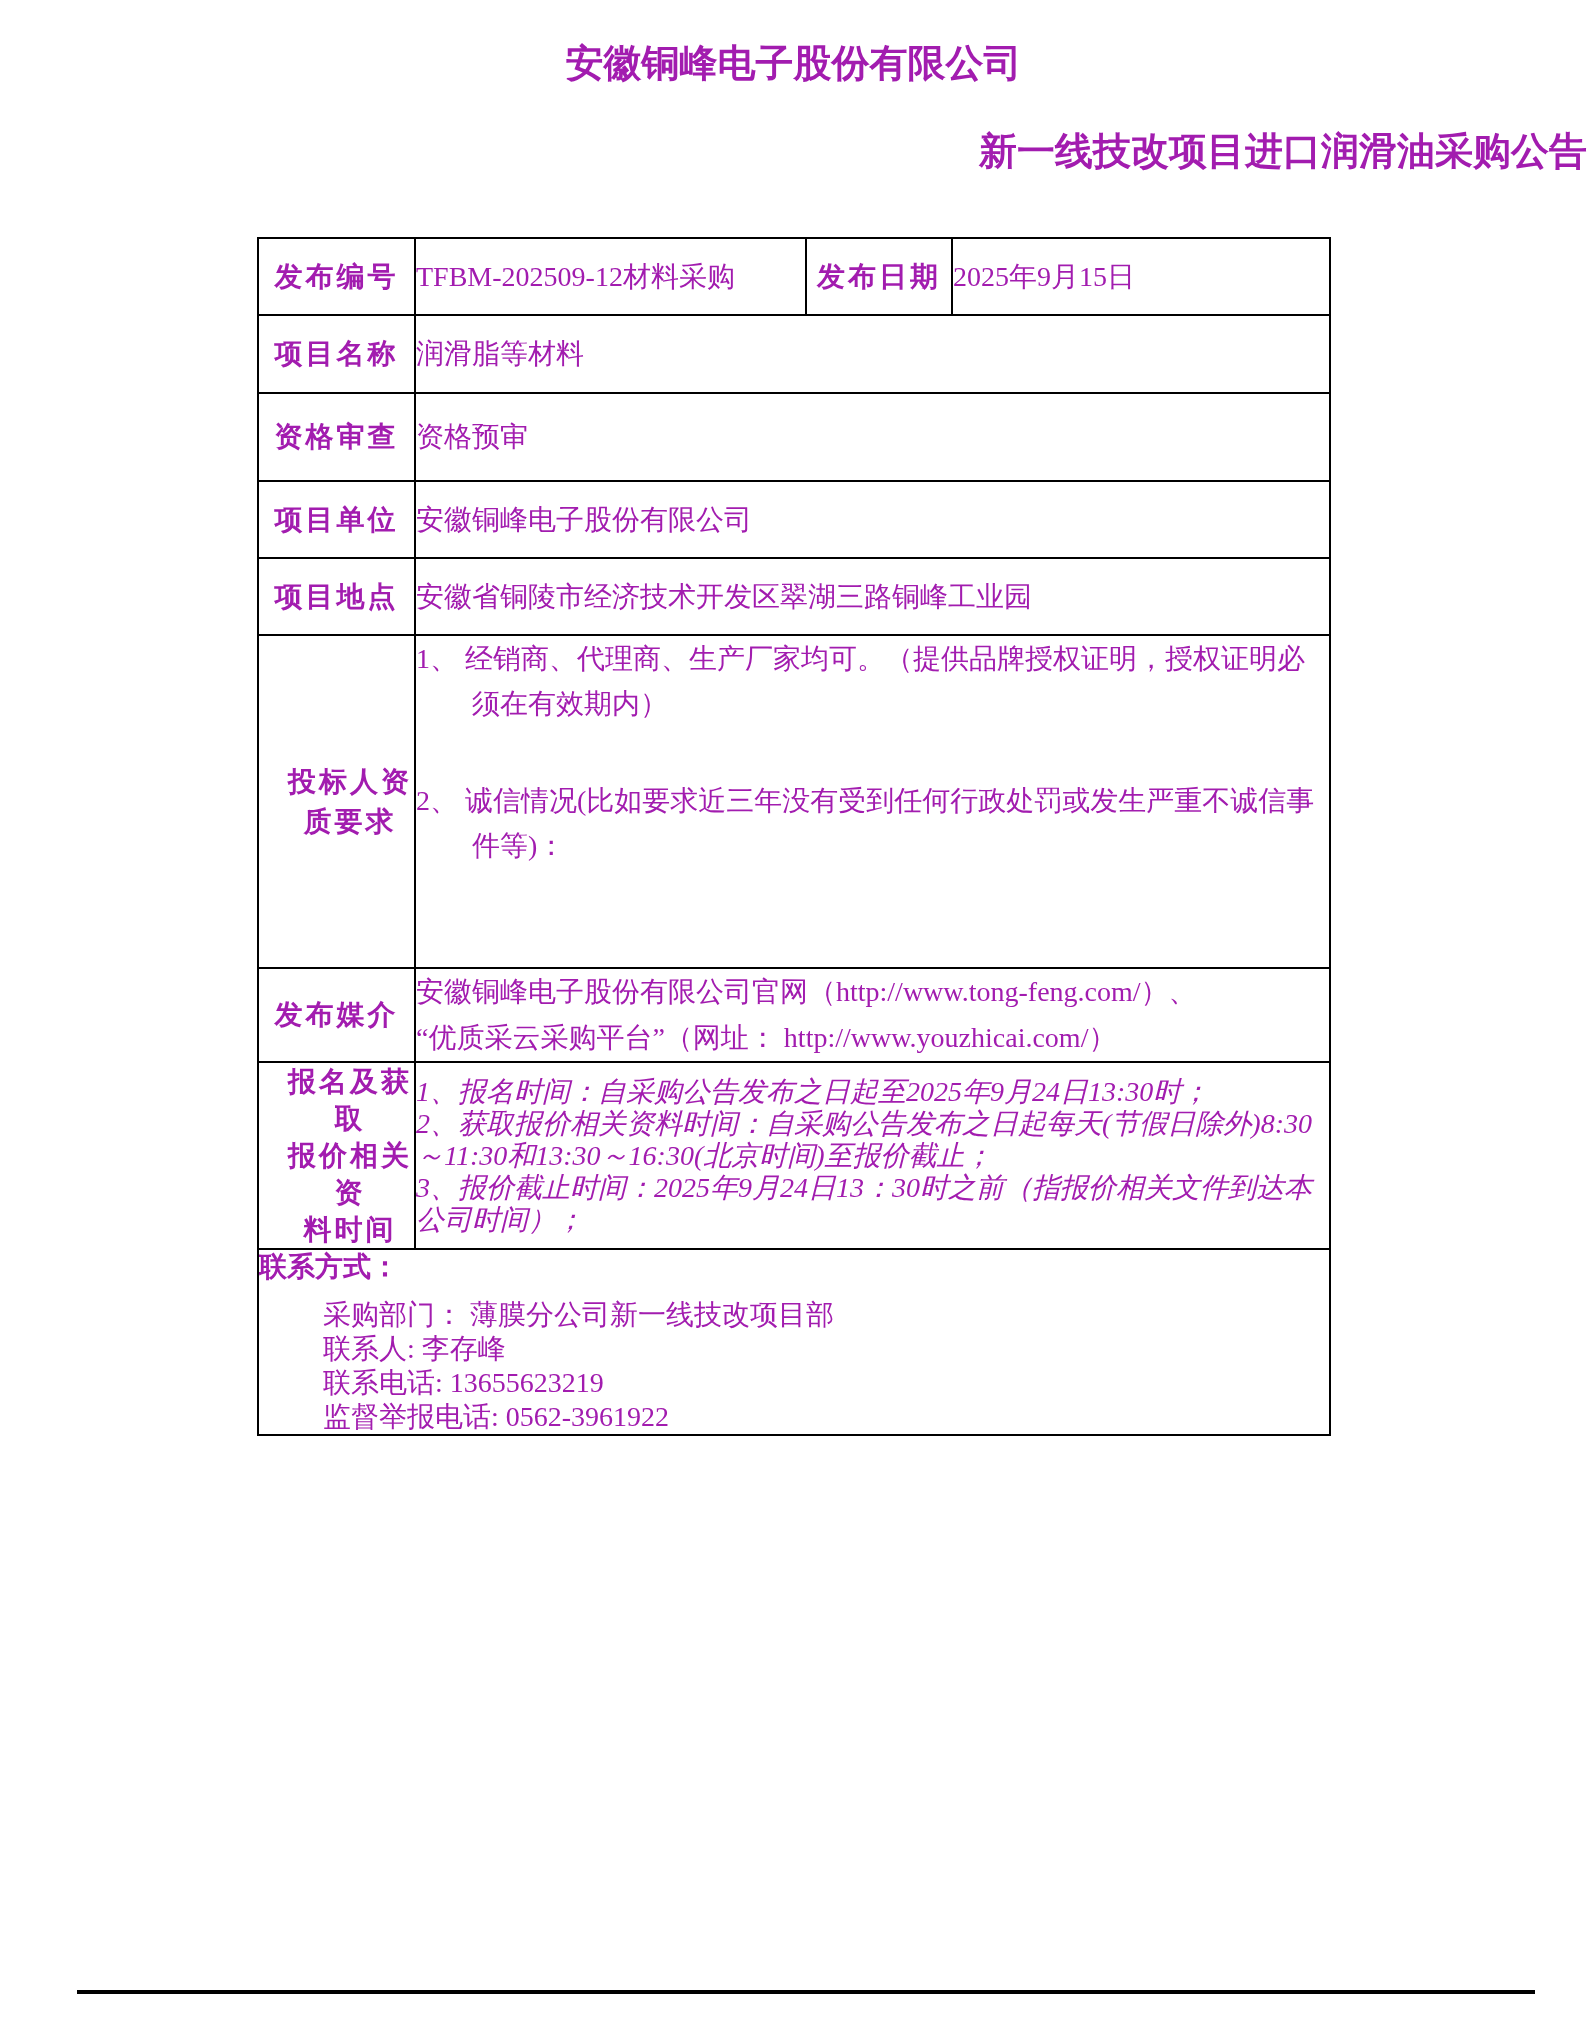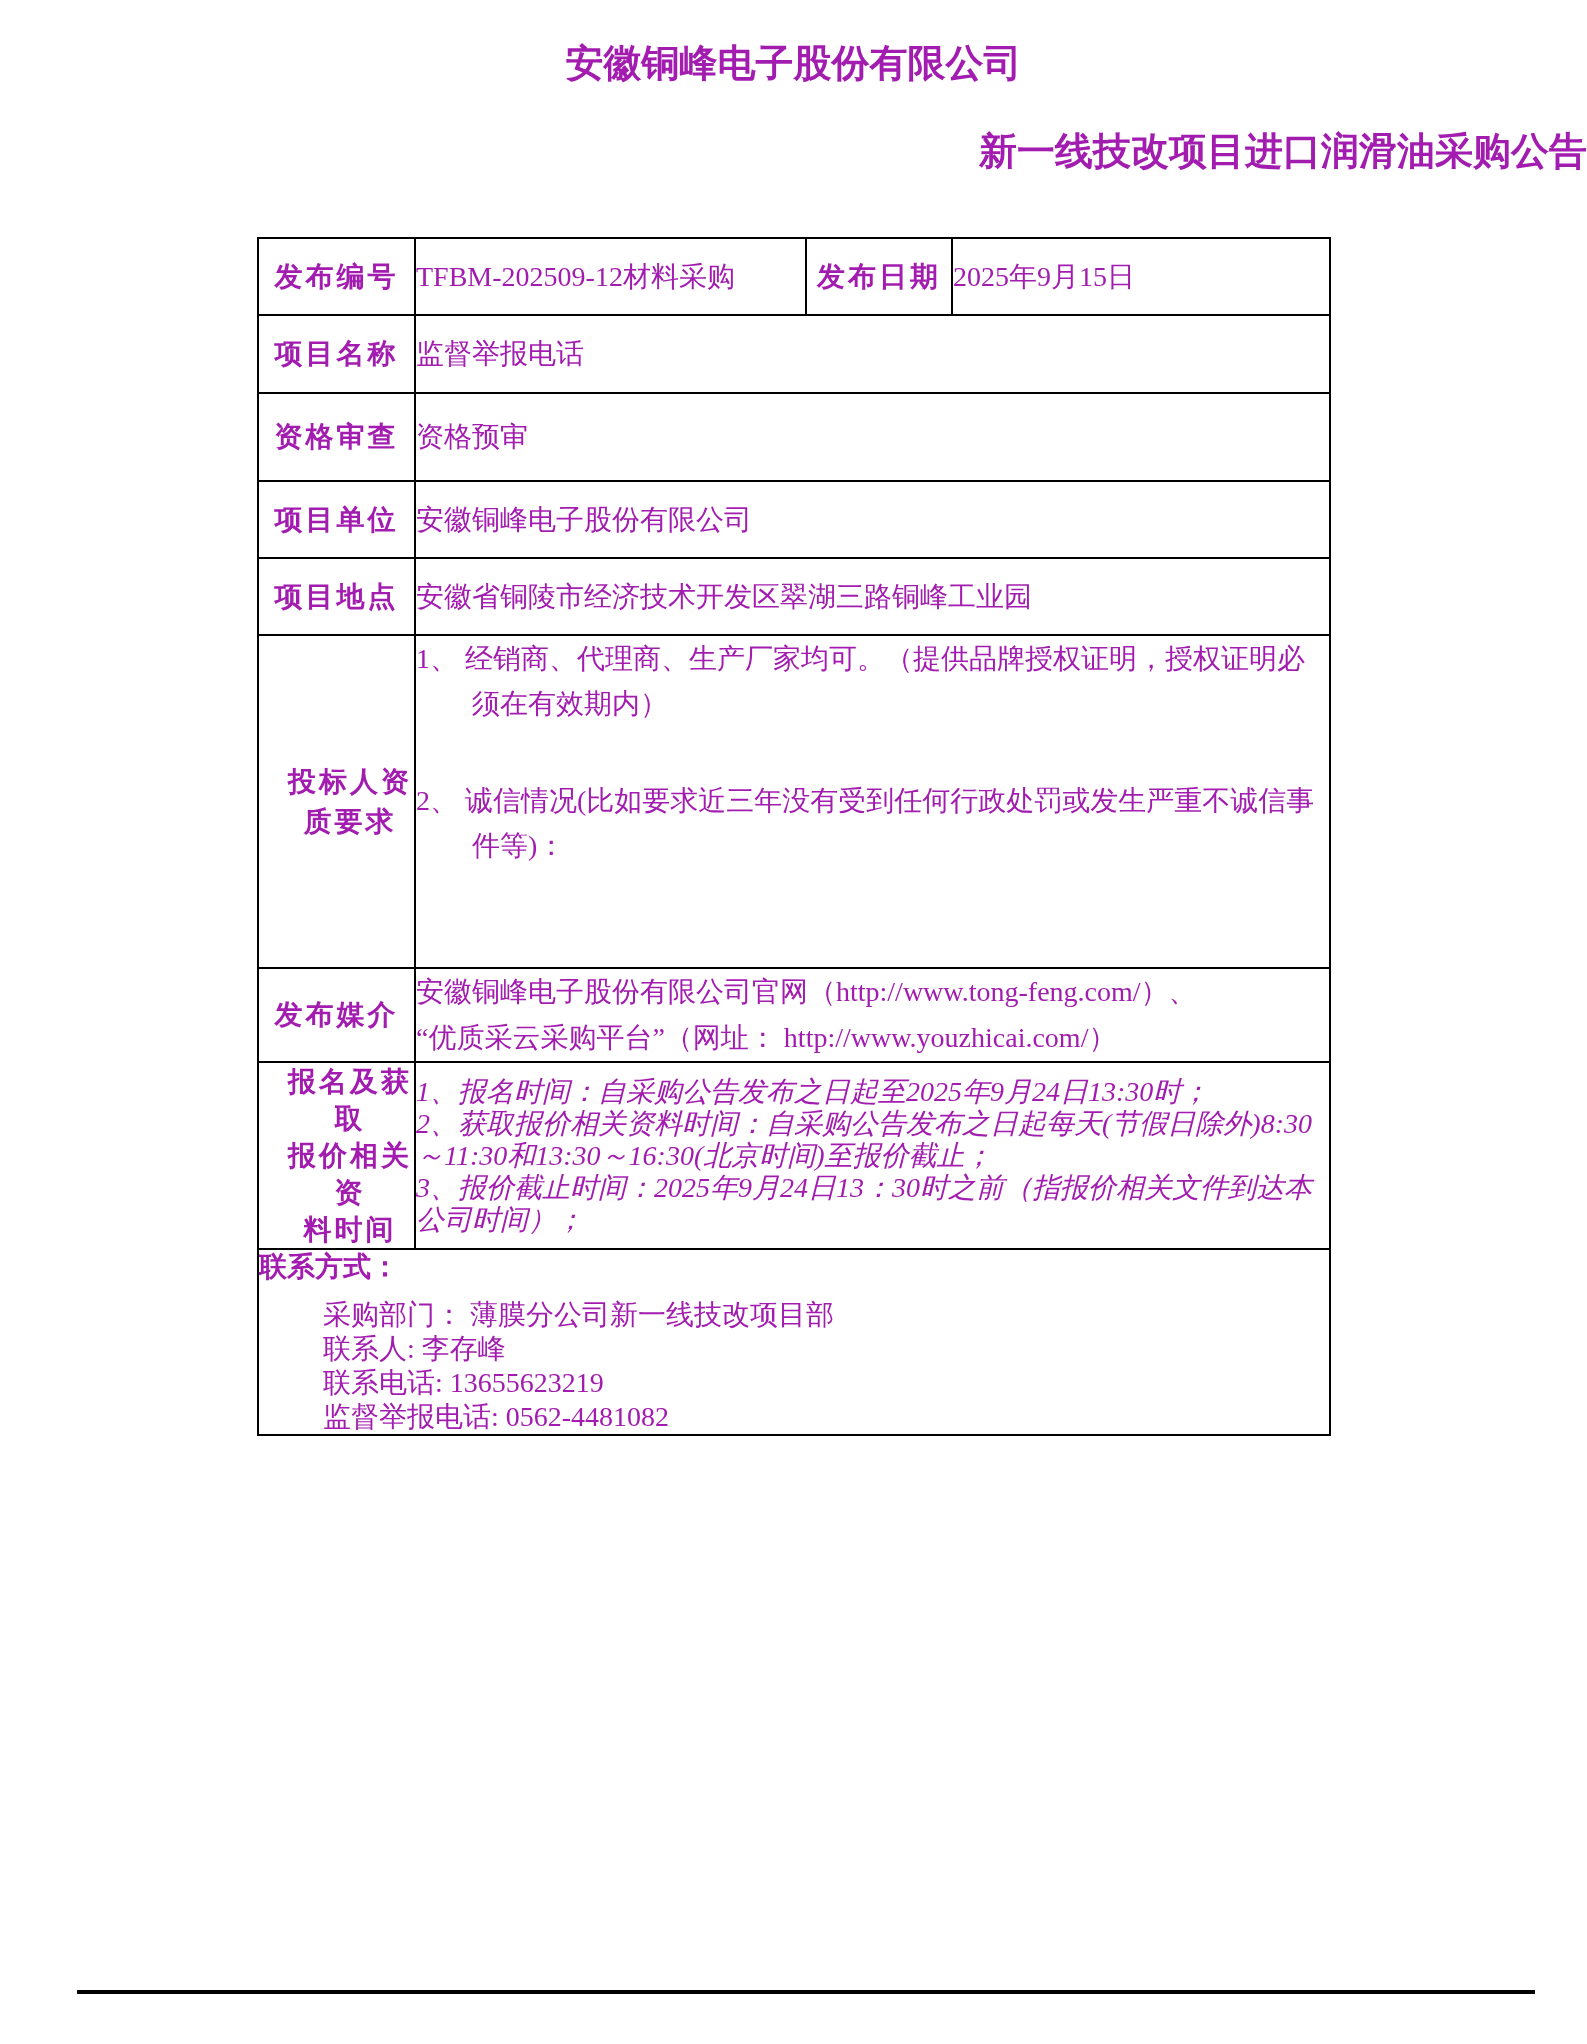--- a/index.html
+++ b/index.html
@@ -115,21 +115,21 @@
     <tbody>
         <tr style="height:77px">
       <td class="lbl">发布编号</td>
       <td class="val">TFBM-202509-12材料采购</td>
       <td class="lbl">发布日期</td>
       <td class="val center">2025年9月15日</td>
     </tr>
 
     <tr style="height:78px">
       <td class="lbl">项目名称</td>
-      <td class="val" colspan="3">监督举报电话</td>
+      <td class="val" colspan="3">润滑脂等材料</td>
     </tr>
 
     <tr style="height:88px">
       <td class="lbl">资格审查</td>
       <td class="val" colspan="3">资格预审</td>
     </tr>
 
     <tr style="height:77px">
       <td class="lbl">项目单位</td>
       <td class="val" colspan="3">安徽铜峰电子股份有限公司</td>
@@ -172,21 +172,21 @@
         <div class="reg-item">3、报价截止时间：2025年9月24日13：30时之前（指报价相关文件到达本公司时间）；</div>
       </td>
     </tr>
 
     <tr style="height:184px">
       <td class="contactcell" colspan="4">
         <div class="contact-heading">联系方式：</div>
         <div class="contact-item first">采购部门： 薄膜分公司新一线技改项目部</div>
         <div class="contact-item">联系人: 李存峰</div>
         <div class="contact-item">联系电话: 13655623219</div>
-        <div class="contact-item">监督举报电话: 0562-4481082</div>
+        <div class="contact-item">监督举报电话: 0562-3961922</div>
       </td>
     </tr>
 
   </tbody>
     </table>
 
   <div class="footer-rule"></div>
 
 </div>
 

